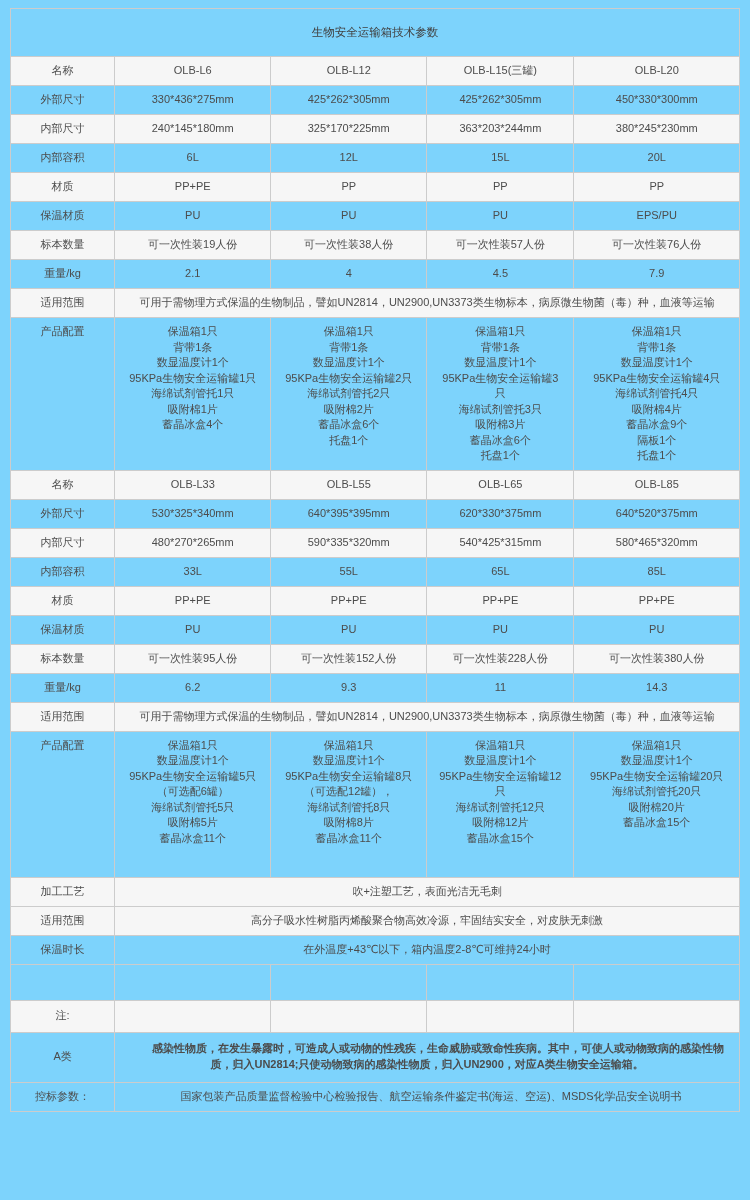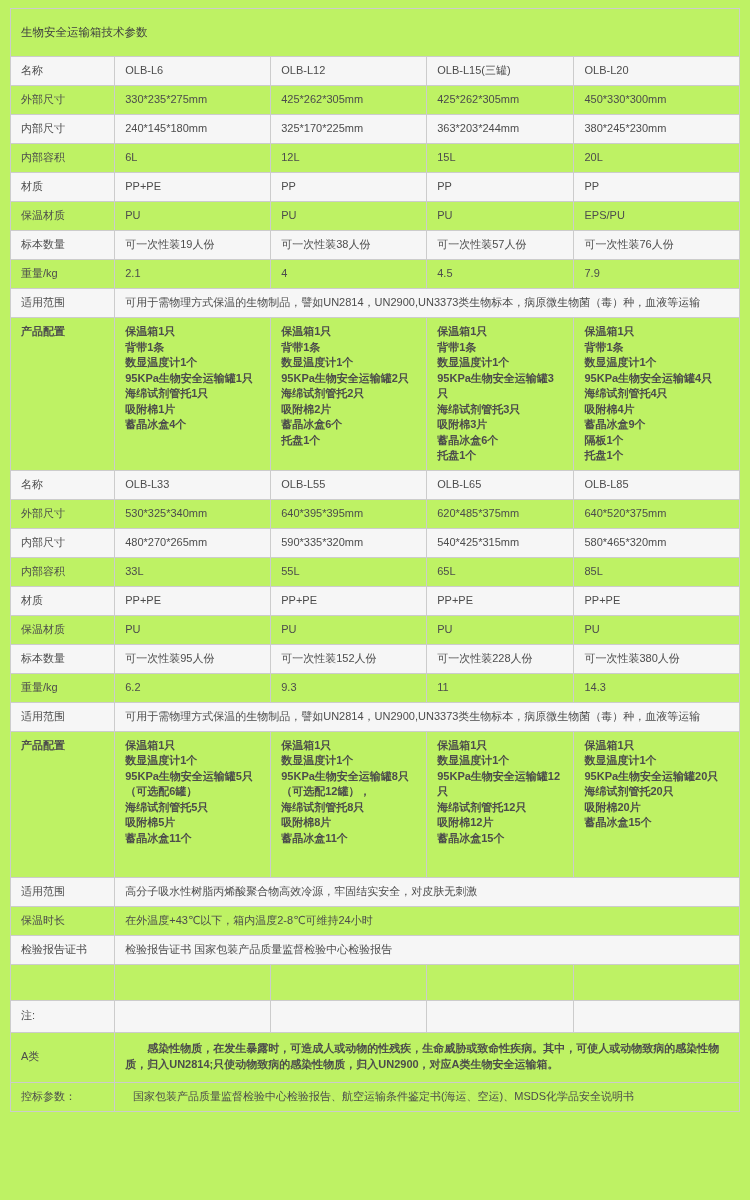--- a/index.html
+++ b/index.html
@@ -4,22 +4,23 @@
 <style>
   * { box-sizing: border-box; }
   html, body {
     margin: 0; padding: 0;
     background: #ffffff;
     font-family: "Liberation Sans", "DejaVu Sans", sans-serif;
   }
   .page {
     width: 750px;
     height: 1200px;
-    background: #bef264;
+    background: #7dd3fc;
     overflow: hidden;
+    text-align: center;
   }
   .wrap { padding: 8px 10px 0 10px; }
   table.spec {
     width: 100%;
     border-collapse: collapse;
     table-layout: fixed;
   }
   table.spec td {
     border: 1px solid #cccccc;
     font-size: 11px;
@@ -37,21 +38,20 @@
     color: #404040;
   }
   tr.std td { height: 29px; }
   tr.alt td { background: #f6f6f6; }
   tr.config-row td {
     vertical-align: top;
     white-space: pre-line;
     padding: 6px 10px;
     line-height: 15.5px;
     height: 146px;
-    font-weight: bold;
   }
   tr.empty-row td { height: 36px; }
   tr.note-row td { height: 32px; }
   td.lbl { color: #4c4c4c; }
   td.indent-2 { text-indent: 2em; font-weight: bold; }
   td.indent-1 { text-indent: 0.7em; }
   tr.classa-row td { height: 50px; }
 </style>
 </head>
 <body>
@@ -74,21 +74,21 @@
 
       <tr class="std alt">
         <td class="lbl">名称</td>
         <td>OLB-L6</td>
         <td>OLB-L12</td>
         <td>OLB-L15(三罐)</td>
         <td>OLB-L20</td>
       </tr>
       <tr class="std">
         <td class="lbl">外部尺寸</td>
-        <td>330*235*275mm</td>
+        <td>330*436*275mm</td>
         <td>425*262*305mm</td>
         <td>425*262*305mm</td>
         <td>450*330*300mm</td>
       </tr>
       <tr class="std alt">
         <td class="lbl">内部尺寸</td>
         <td>240*145*180mm</td>
         <td>325*170*225mm</td>
         <td>363*203*244mm</td>
         <td>380*245*230mm</td>
@@ -172,21 +172,21 @@
         <td class="lbl">名称</td>
         <td>OLB-L33</td>
         <td>OLB-L55</td>
         <td>OLB-L65</td>
         <td>OLB-L85</td>
       </tr>
       <tr class="std">
         <td class="lbl">外部尺寸</td>
         <td>530*325*340mm</td>
         <td>640*395*395mm</td>
-        <td>620*485*375mm</td>
+        <td>620*330*375mm</td>
         <td>640*520*375mm</td>
       </tr>
       <tr class="std alt">
         <td class="lbl">内部尺寸</td>
         <td>480*270*265mm</td>
         <td>590*335*320mm</td>
         <td>540*425*315mm</td>
         <td>580*465*320mm</td>
       </tr>
       <tr class="std">
@@ -250,30 +250,30 @@
 蓄晶冰盒15个</td>
         <td>保温箱1只
 数显温度计1个
 95KPa生物安全运输罐20只
 海绵试剂管托20只
 吸附棉20片
 蓄晶冰盒15个</td>
       </tr>
 
       <tr class="std alt">
+        <td class="lbl">加工工艺</td>
+        <td colspan="4">吹+注塑工艺，表面光洁无毛刺</td>
+      </tr>
+      <tr class="std alt">
         <td class="lbl">适用范围</td>
         <td colspan="4">高分子吸水性树脂丙烯酸聚合物高效冷源，牢固结实安全，对皮肤无刺激</td>
       </tr>
       <tr class="std">
         <td class="lbl">保温时长</td>
         <td colspan="4">在外温度+43℃以下，箱内温度2-8℃可维持24小时</td>
-      </tr>
-      <tr class="std alt">
-        <td class="lbl">检验报告证书</td>
-        <td colspan="4">检验报告证书 国家包装产品质量监督检验中心检验报告</td>
       </tr>
 
       <tr class="empty-row">
         <td></td>
         <td></td>
         <td></td>
         <td></td>
         <td></td>
       </tr>
 

